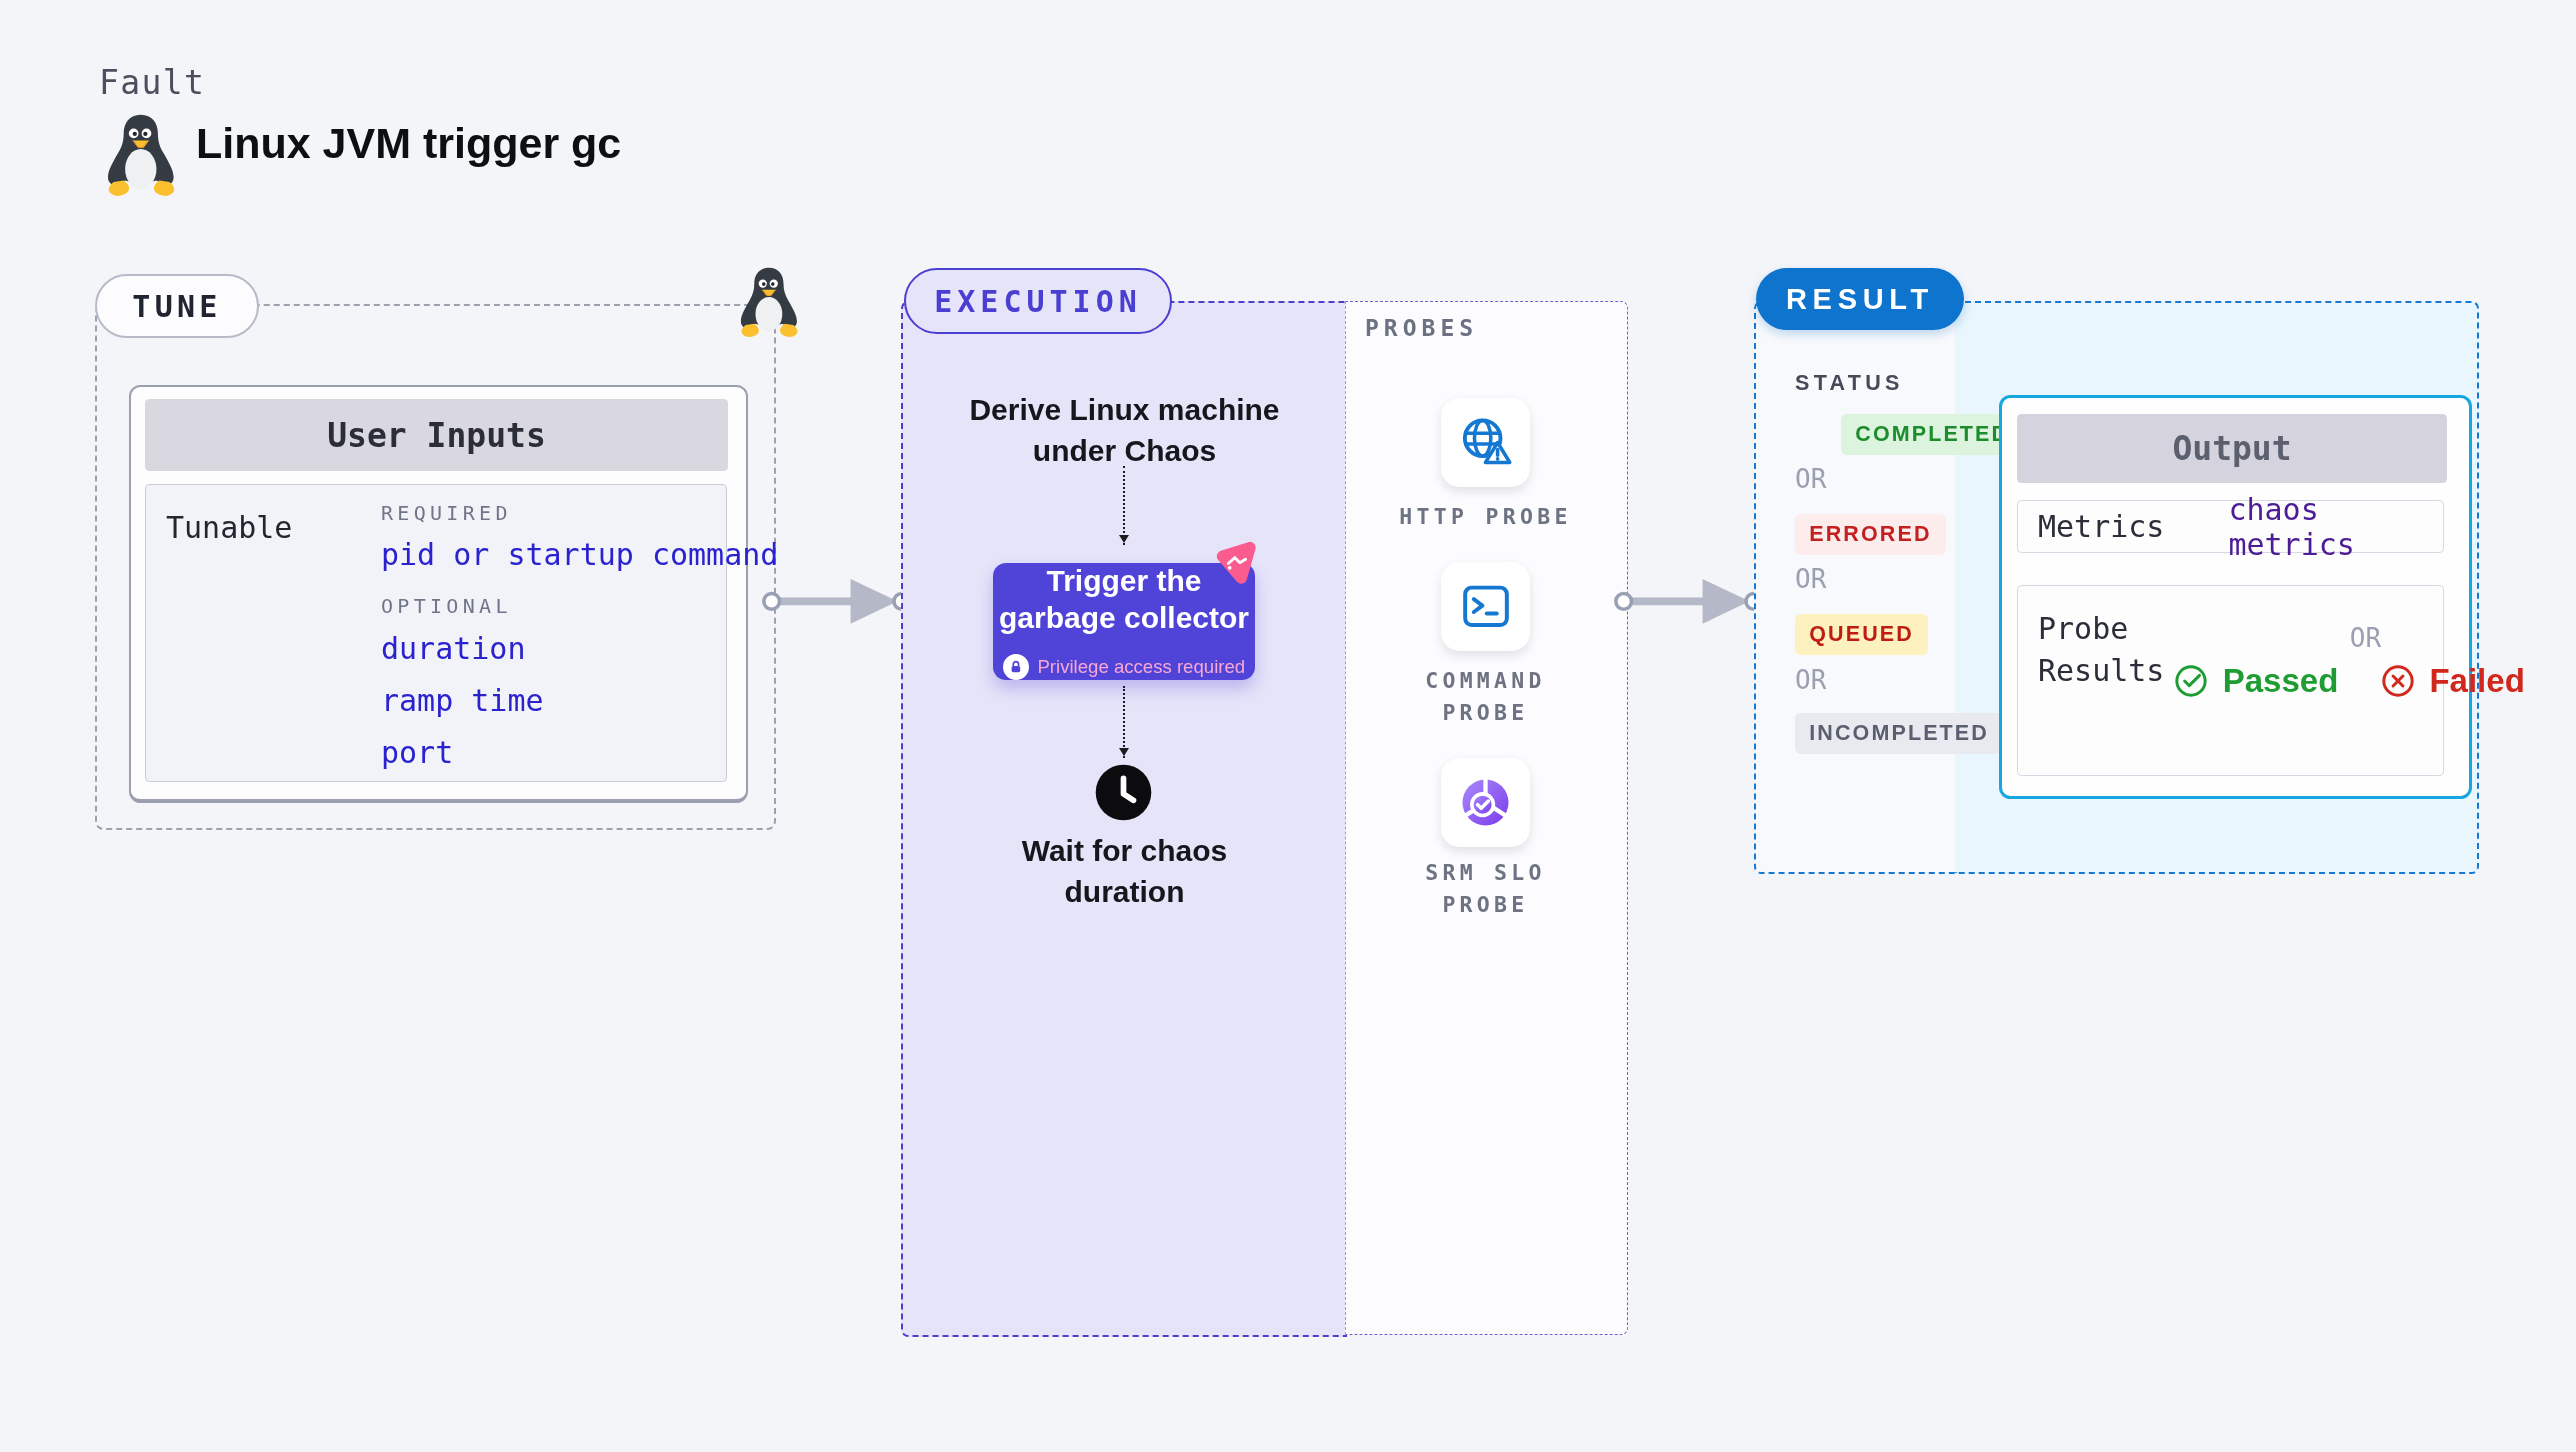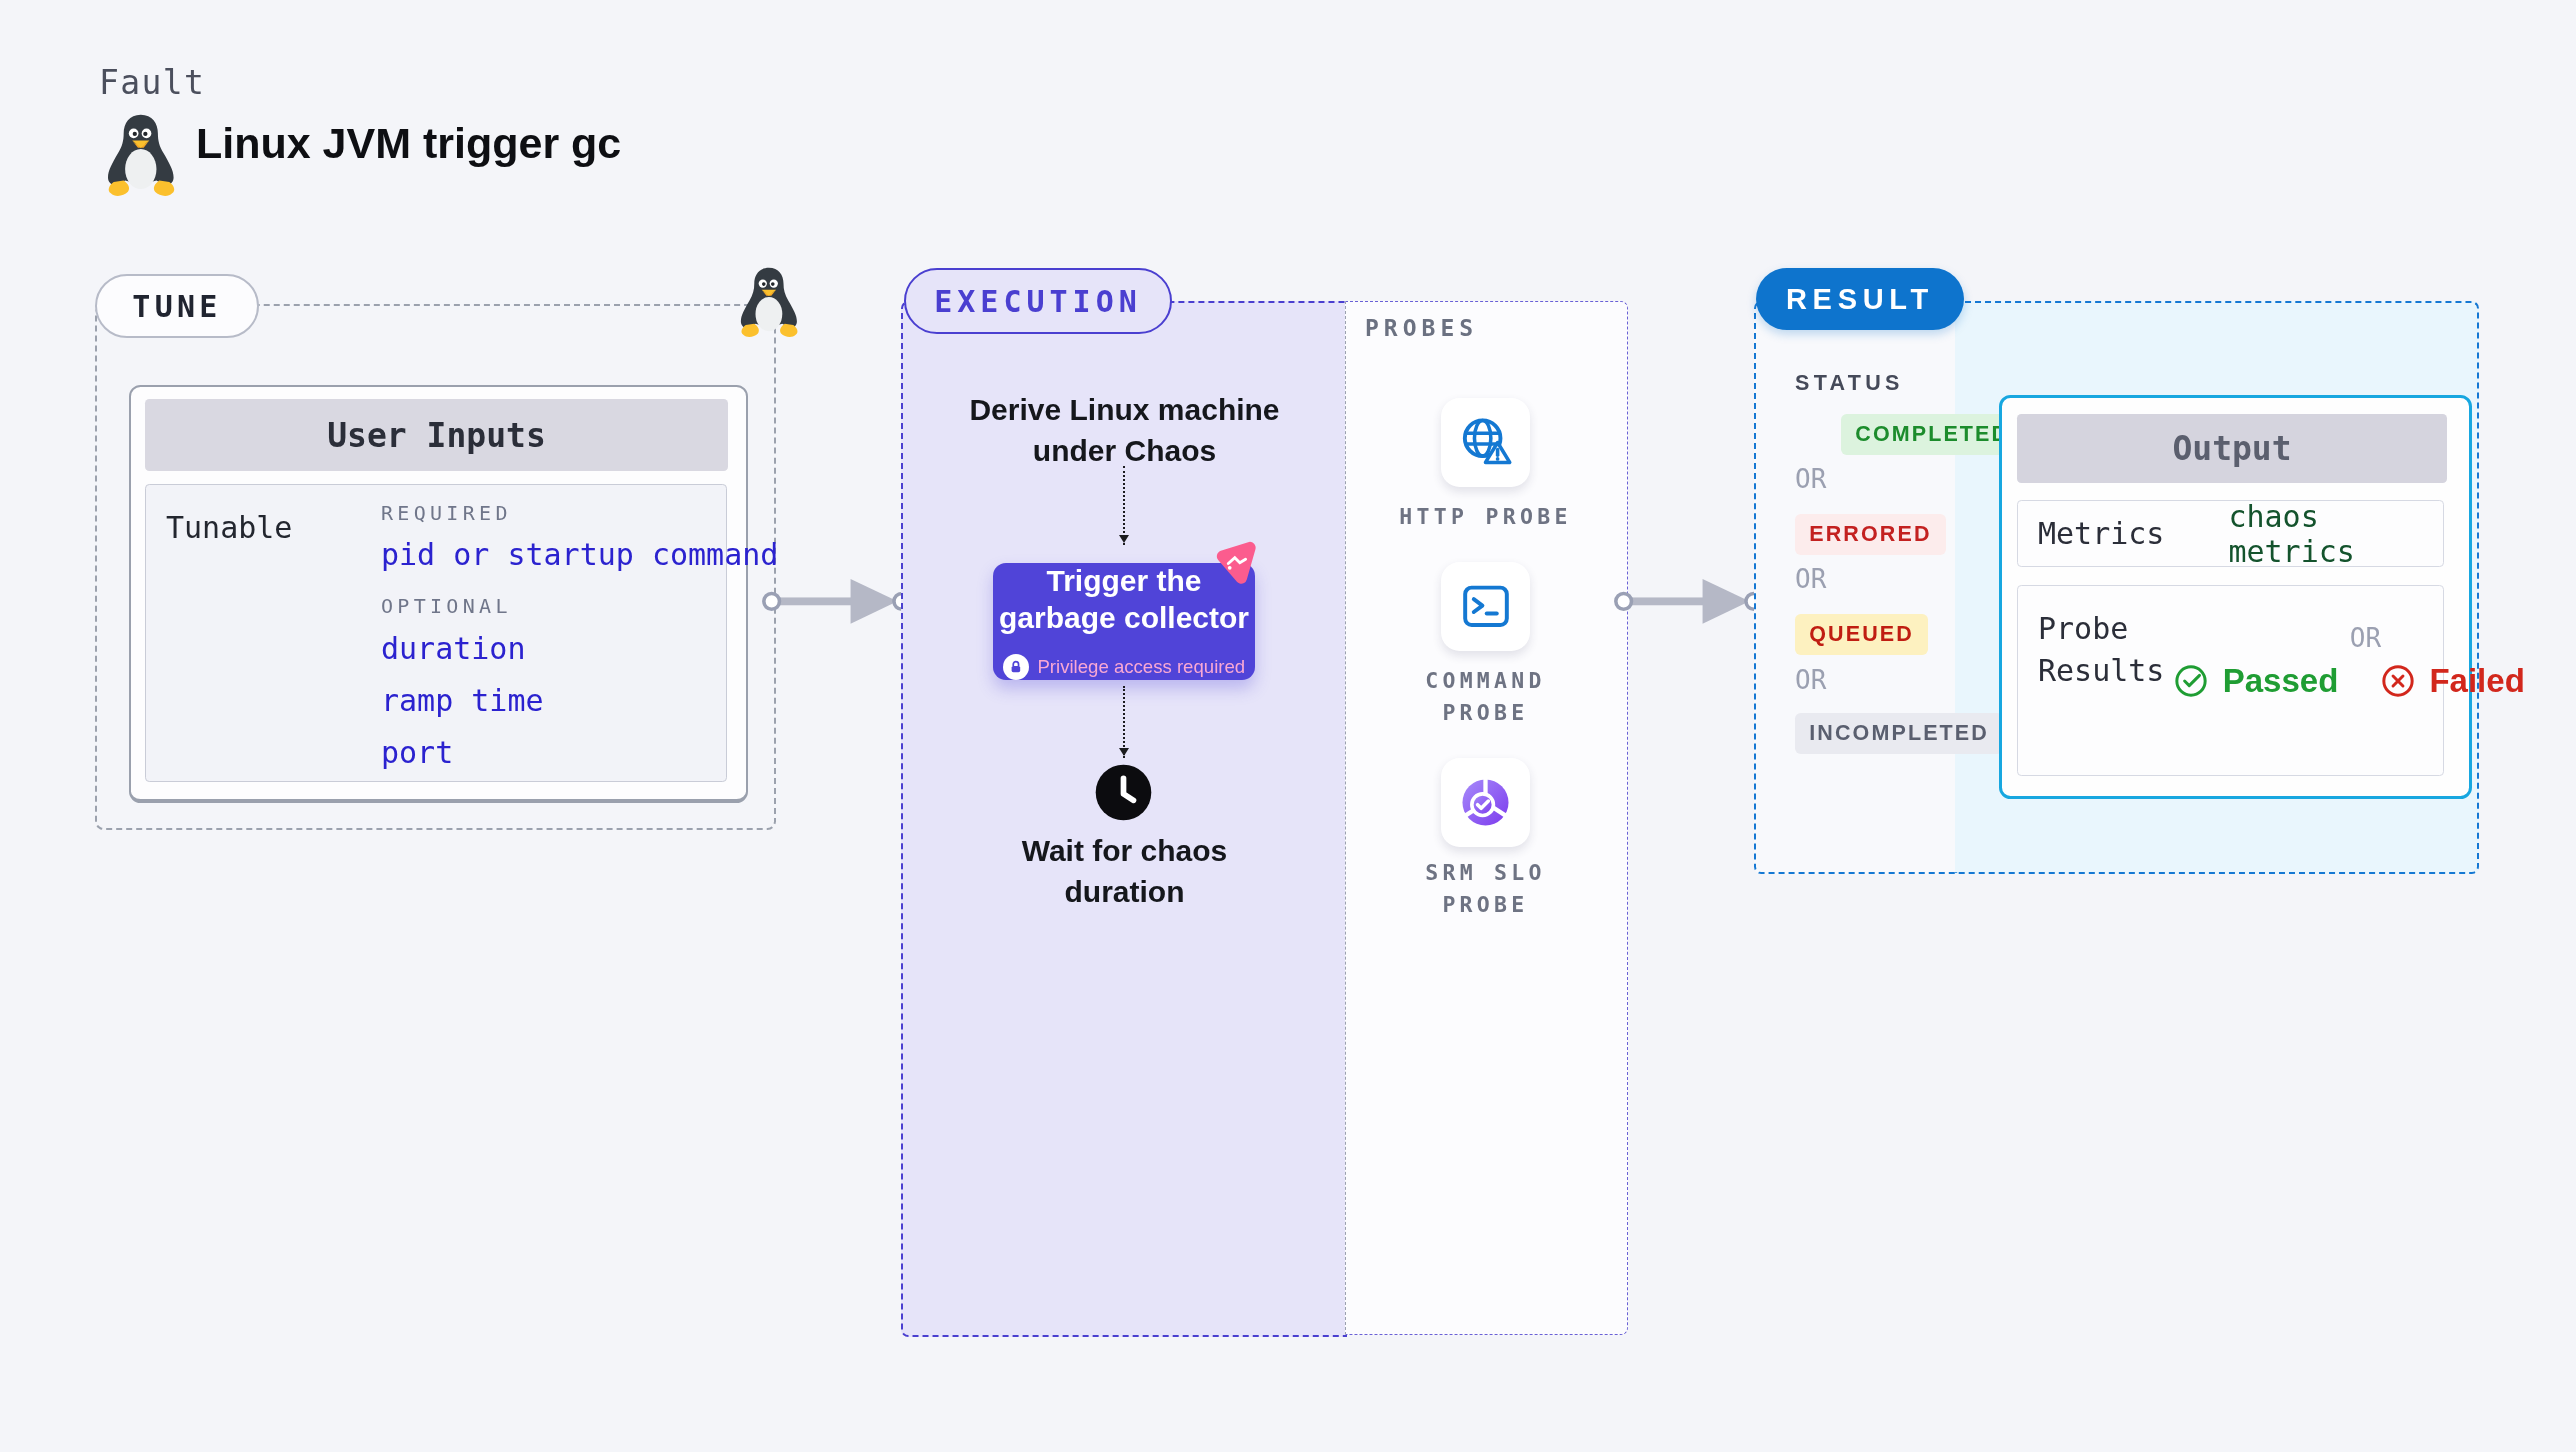--- a/index.html
+++ b/index.html
@@ -61,23 +61,23 @@
   .badge{position:absolute;left:1795px;display:inline-block;padding:7.9px 14.3px;border-radius:5.7px;font-size:21.5px;font-weight:bold;letter-spacing:2.1px;}
   .b-completed{top:414px;background:#dcf3de;color:#1c8c2c;margin-left:46px;}
   .b-errored{top:514px;background:#fcecec;color:#c32120;}
   .b-queued{top:614px;background:#fdf1c0;color:#c01d12;}
   .b-incompleted{top:713px;background:#e9eaf0;color:#5a5f6f;}
   .or-label{position:absolute;left:1795px;font-size:26px;color:#9ba0b1;}
   .or1{top:464px;}.or2{top:564px;}.or3{top:665px;}
   
   .output-card{left:1999px;top:395px;width:467px;height:398px;background:#fefefe;border:3.6px solid #17a7e0;border-radius:11.5px;}
   .out-header{left:2017px;top:414px;width:430px;height:69px;background:#d5d4de;border-radius:4.3px;display:flex;align-items:center;justify-content:center;font-size:33px;font-weight:bold;color:#5b5f6e;}
-  .metrics-row{left:2017px;top:500px;width:427px;height:67px;background:#fdfdfe;border:1.4px solid #d6d9e3;border-radius:4.3px;display:flex;align-items:center;padding:16px 20px;box-sizing:border-box;}
+  .metrics-row{left:2017px;top:500px;width:427px;height:53px;background:#fdfdfe;border:1.4px solid #d6d9e3;border-radius:4.3px;display:flex;align-items:center;padding:16px 20px;box-sizing:border-box;}
   .metrics-label{font-size:30px;color:#2b2e39;}
-  .metrics-value{font-size:30px;color:#14532d;margin-left:64px;}
+  .metrics-value{font-size:30px;color:#4c1d95;margin-left:64px;}
   .probe-results-row{left:2017px;top:585px;width:427px;height:191px;background:#fdfdfe;border:1.4px solid #d6d9e3;border-radius:4.3px;display:flex;padding:21.5px 20px;box-sizing:border-box;}
   .pr-label{font-size:30px;color:#2b2e39;line-height:1.4;white-space:pre-line;width:165px;}
   .pr-col{display:flex;flex-direction:row;margin-left:10px;}
   .pr-item{display:flex;align-items:center;gap:14.3px;}
   .passed-text{font-size:33px;font-weight:bold;color:#1f9d33;}
   .failed-text{font-size:33px;font-weight:bold;color:#d2271c;}
   .pr-or{font-size:26px;color:#9ba0b1;margin:15.8px 0 15.8px 11.5px;}
 </style>
 </head>
 <body>

